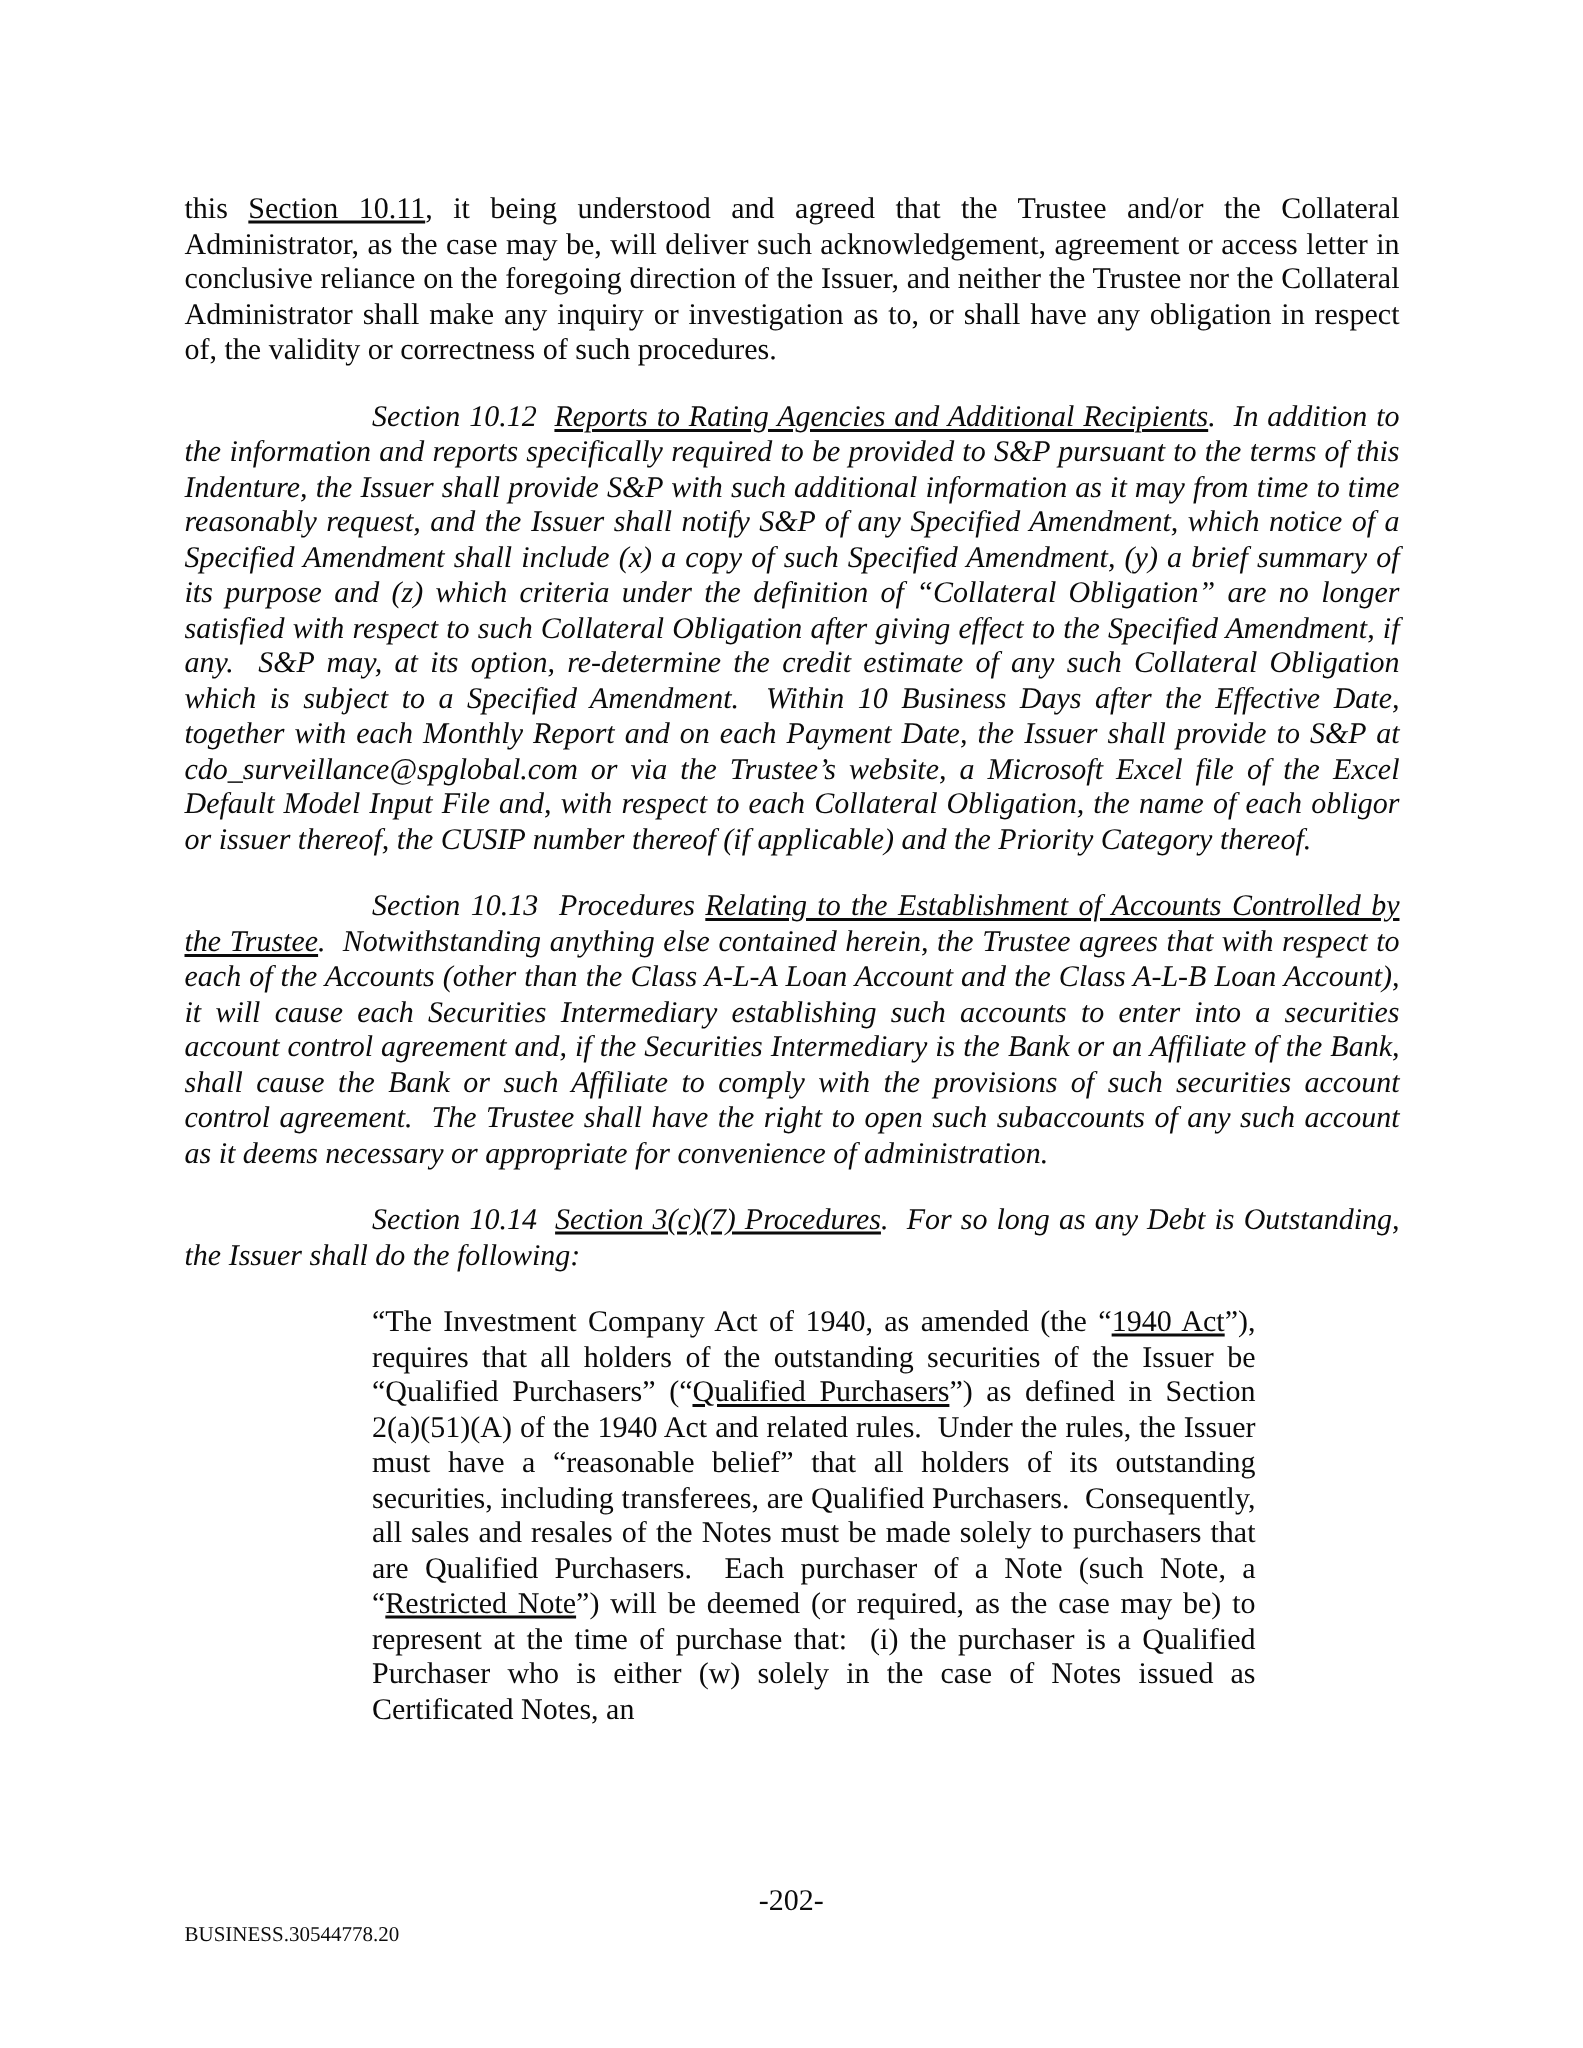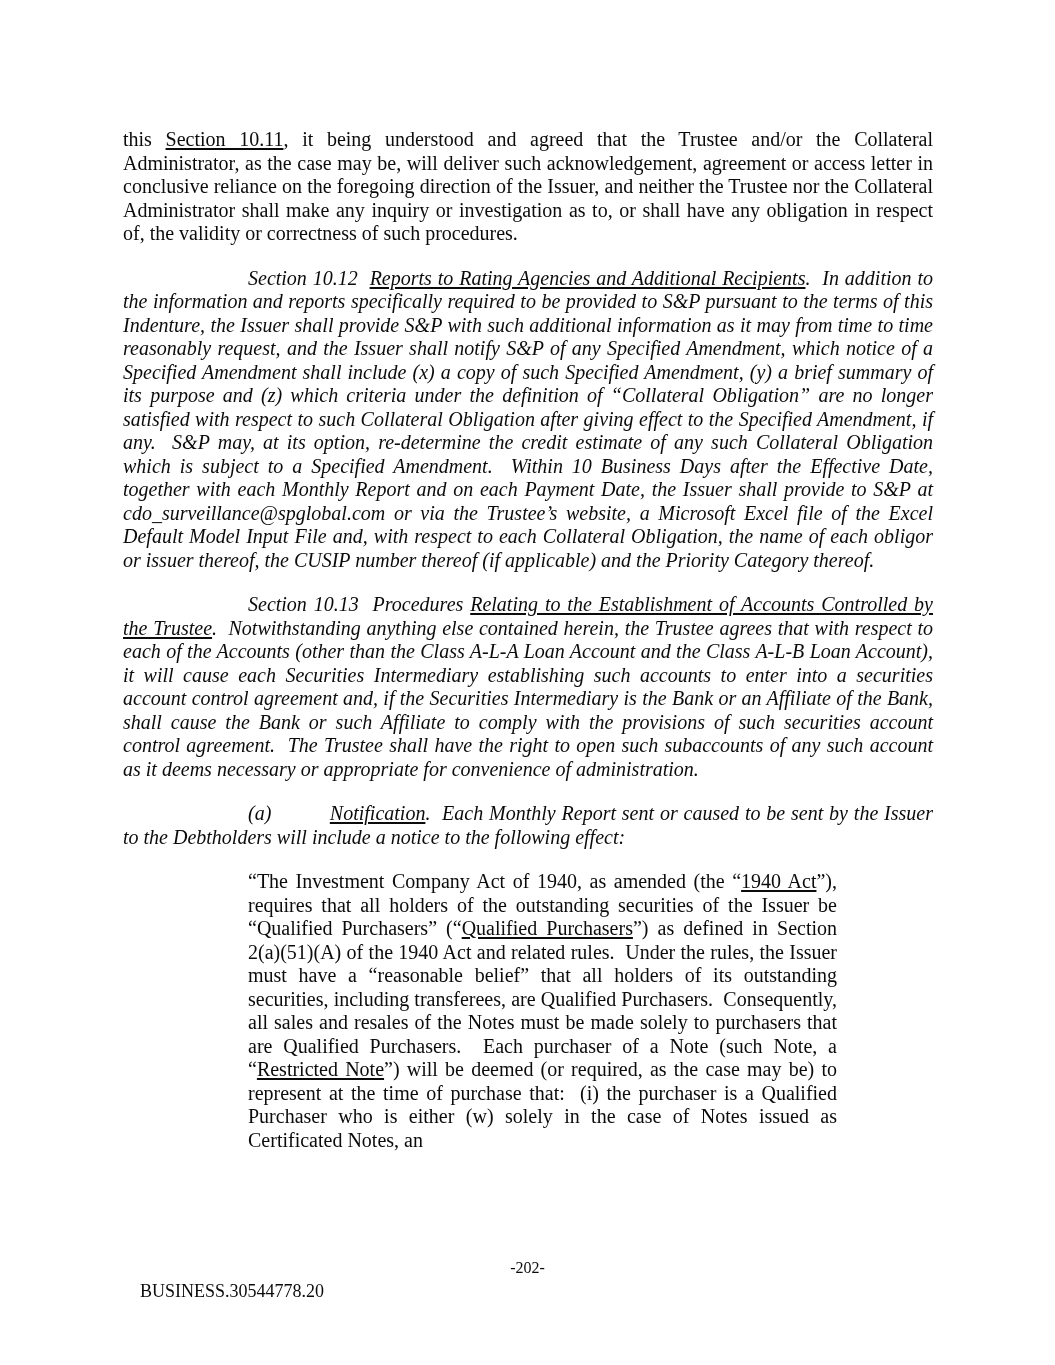--- a/index.html
+++ b/index.html
@@ -48,39 +48,39 @@
   .u {
     text-decoration: underline;
     text-underline-offset: 2px;
   }
   .footer-page-number {
     position: absolute;
     top: 1256px;
     left: 0;
     width: 1055px;
     text-align: center;
-    font-size: 16px;
+    font-size: 20px;
     line-height: 23px;
   }
   .footer-doc-id {
     position: absolute;
     top: 1283px;
-    left: 140px;
-    font-size: 18px;
+    left: 123px;
+    font-size: 14px;
     line-height: 16px;
   }
 </style>
 </head>
 <body>
 
 <div class="page">
   <div class="content">
     <p class="para"><span>this </span><span class="u">Section 10.11</span><span>, it being understood and agreed that the Trustee and/or the Collateral Administrator, as the case may be, will deliver such acknowledgement, agreement or access letter in conclusive reliance on the foregoing direction of the Issuer, and neither the Trustee nor the Collateral Administrator shall make any inquiry or investigation as to, or shall have any obligation in respect of, the validity or correctness of such procedures.</span></p>
     <p class="para indent"><span>Section 10.12&nbsp; </span><span class="u">Reports to Rating Agencies and Additional Recipients</span><span>.&nbsp; In addition to the information and reports specifically required to be provided to S&amp;P pursuant to the terms of this Indenture, the Issuer shall provide S&amp;P with such additional information as it may from time to time reasonably request, and the Issuer shall notify S&amp;P of any Specified Amendment, which notice of a Specified Amendment shall include (x) a copy of such Specified Amendment, (y) a brief summary of its purpose and (z) which criteria under the definition of “Collateral Obligation” are no longer satisfied with respect to such Collateral Obligation after giving effect to the Specified Amendment, if any.&nbsp; S&amp;P may, at its option, re-determine the credit estimate of any such Collateral Obligation which is subject to a Specified Amendment.&nbsp; Within 10 Business Days after the Effective Date, together with each Monthly Report and on each Payment Date, the Issuer shall provide to S&amp;P at cdo_surveillance@spglobal.com or via the Trustee’s website, a Microsoft Excel file of the Excel Default Model Input File and, with respect to each Collateral Obligation, the name of each obligor or issuer thereof, the CUSIP number thereof (if applicable) and the Priority Category thereof.</span></p>
     <p class="para indent"><span>Section 10.13&nbsp; Procedures </span><span class="u">Relating to the Establishment of Accounts Controlled by the Trustee</span><span>.&nbsp; Notwithstanding anything else contained herein, the Trustee agrees that with respect to each of the Accounts (other than the Class A-L-A Loan Account and the Class A-L-B Loan Account), it will cause each Securities Intermediary establishing such accounts to enter into a securities account control agreement and, if the Securities Intermediary is the Bank or an Affiliate of the Bank, shall cause the Bank or such Affiliate to comply with the provisions of such securities account control agreement.&nbsp; The Trustee shall have the right to open such subaccounts of any such account as it deems necessary or appropriate for convenience of administration.</span></p>
-    <p class="para indent"><span>(a)&nbsp;&nbsp;&nbsp;&nbsp;&nbsp;&nbsp;&nbsp;&nbsp;&nbsp; </span><span class="u">Notification</span><span>.&nbsp; Each Monthly Report sent or caused to be sent by the Issuer to the Debtholders will include a notice to the following effect:</span></p>
+    <p class="para indent"><span>Section 10.14&nbsp; </span><span class="u">Section 3(c)(7) Procedures</span><span>.&nbsp; For so long as any Debt is Outstanding, the Issuer shall do the following:</span></p>
     <p class="para quote"><span>“The Investment Company Act of 1940, as amended (the “</span><span class="u">1940 Act</span><span>”), requires that all holders of the outstanding securities of the Issuer be “Qualified Purchasers” (“</span><span class="u">Qualified Purchasers</span><span>”) as defined in Section 2(a)(51)(A) of the 1940 Act and related rules.&nbsp; Under the rules, the Issuer must have a “reasonable belief” that all holders of its outstanding securities, including transferees, are Qualified Purchasers.&nbsp; Consequently, all sales and resales of the Notes must be made solely to purchasers that are Qualified Purchasers.&nbsp; Each purchaser of a Note (such Note, a “</span><span class="u">Restricted Note</span><span>”) will be deemed (or required, as the case may be) to represent at the time of purchase that:&nbsp; (i) the purchaser is a Qualified Purchaser who is either (w)&nbsp;solely in the case of Notes issued as Certificated Notes, an</span></p>
   </div>
 
   <div class="footer-page-number">-202-</div>
 
   <div class="footer-doc-id">BUSINESS.30544778.20</div>
 </div>
 
 </body></html>

